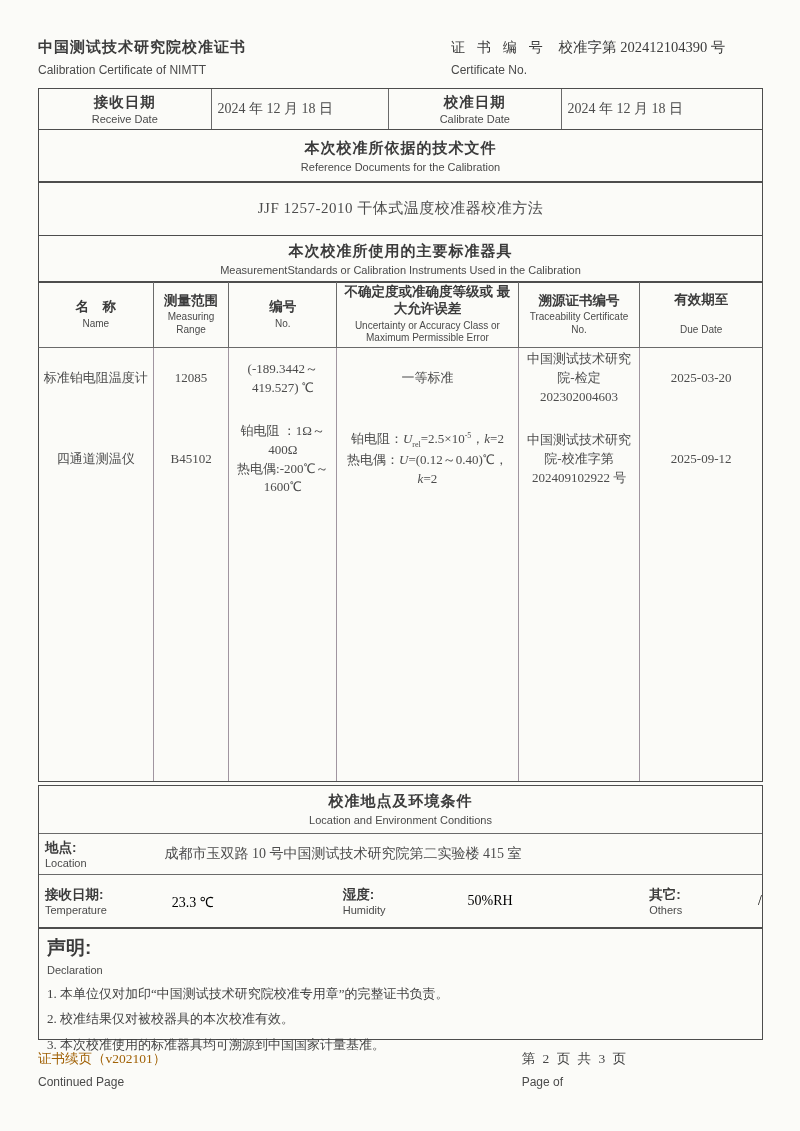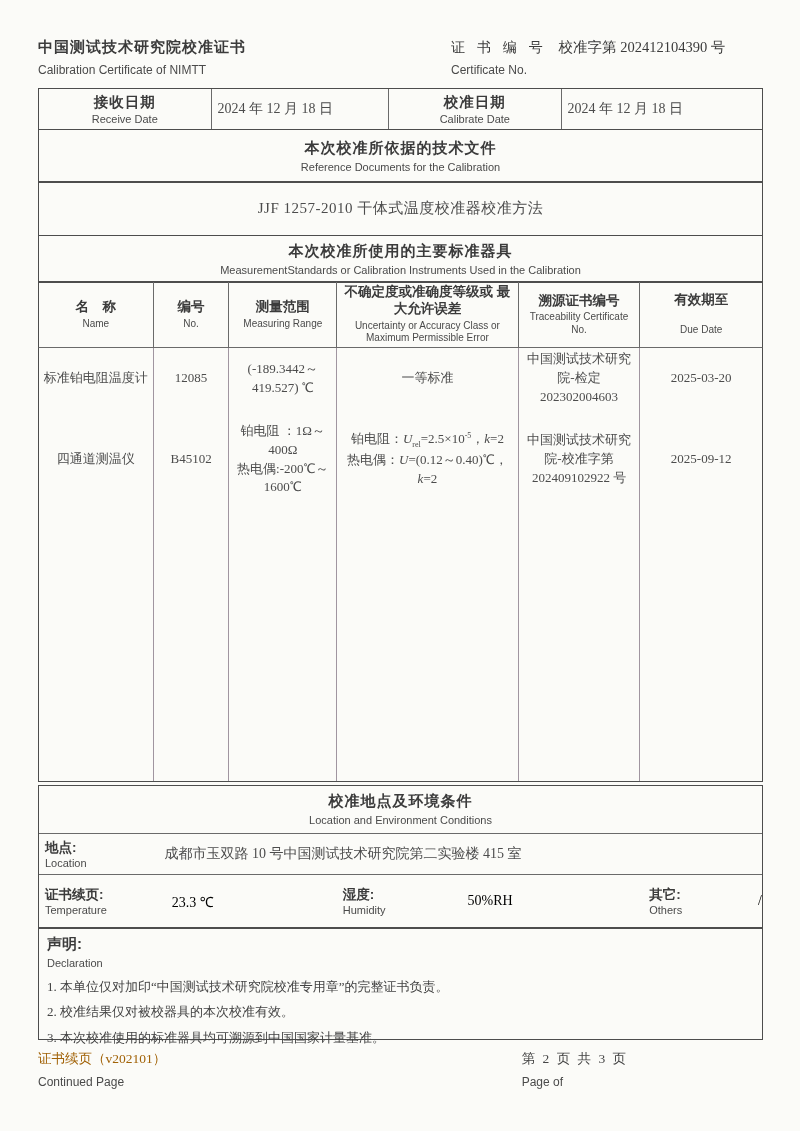--- a/index.html
+++ b/index.html
@@ -75,21 +75,21 @@
   .env-row .lab { width:110px; }
   .env-val { font-family:"Liberation Serif", serif; font-size:14px; color:#000000; }
   .env-t { width:148px; padding-left:30px; }
   .env-lab-h { width:78px; margin-left:55px; }
   .env-h { width:120px; padding-left:28px; }
   .env-lab-o { width:66px; margin-left:90px; }
   .env-o { padding-left:12px; }
 
   
   .decl-box { padding:7px 8px 10px 8px; height:113px; }
-  .decl-box .cn { font-size:15px; font-weight:600; }
+  .decl-box .cn { font-size:19px; font-weight:600; }
   .decl-box .en { font-size:11px; color:#4a4a4a; margin-top:3px; }
   .decl-items { margin-top:5px; }
   .decl-items div { font-size:13px; font-family:"Liberation Serif", serif; color:#434343; line-height:1.95; }
 
   
   .footer { display:flex; justify-content:space-between; margin-top:10px; padding-right:135px; }
   .f-left .cn { font-family:"Liberation Serif", serif; font-size:13.5px; color:#a16207; }
   .f-left .en { font-size:12px; color:#4a4a4a; margin-top:7px; }
   .f-right .cn { font-family:"Liberation Serif", serif; font-size:13.5px; color:#454545; letter-spacing:2px; }
   .f-right .en { font-size:12px; color:#4a4a4a; margin-top:7px; }
@@ -136,26 +136,26 @@
     <div class="cn-title">本次校准所使用的主要标准器具</div>
     <div class="en-sub">MeasurementStandards or Calibration Instruments Used in the Calibration</div>
   </div>
 
   <div class="box stack-join std-table hdr">
     <div>
       <div class="cn">名　称</div>
       <div class="en">Name</div>
     </div>
     <div>
+      <div class="cn">测量范围</div>
+      <div class="en">Measuring Range</div>
+    </div>
+    <div>
       <div class="cn">编号</div>
       <div class="en">No.</div>
-    </div>
-    <div>
-      <div class="cn">测量范围</div>
-      <div class="en">Measuring Range</div>
     </div>
     <div>
       <div class="cn">不确定度或准确度等级或 最大允许误差</div>
       <div class="en">Uncertainty or Accuracy Class or Maximum Permissible Error</div>
     </div>
     <div>
       <div class="cn">溯源证书编号</div>
       <div class="en">Traceability Certificate No.</div>
     </div>
     <div>
@@ -217,21 +217,21 @@
     </div>
     <div class="loc-row">
       <div class="lab">
         <div class="cn">地点:</div>
         <div class="en">Location</div>
       </div>
       <div class="loc-value">成都市玉双路 10 号中国测试技术研究院第二实验楼 415 室</div>
     </div>
     <div class="env-row">
       <div class="lab">
-        <div class="cn">证书续页:</div>
+        <div class="cn">接收日期:</div>
         <div class="en">Temperature</div>
       </div>
       <div class="env-val env-t">23.3  ℃</div>
       <div class="lab env-lab-h">
         <div class="cn">湿度:</div>
         <div class="en">Humidity</div>
       </div>
       <div class="env-val env-h">50%RH</div>
       <div class="lab env-lab-o">
         <div class="cn">其它:</div>

